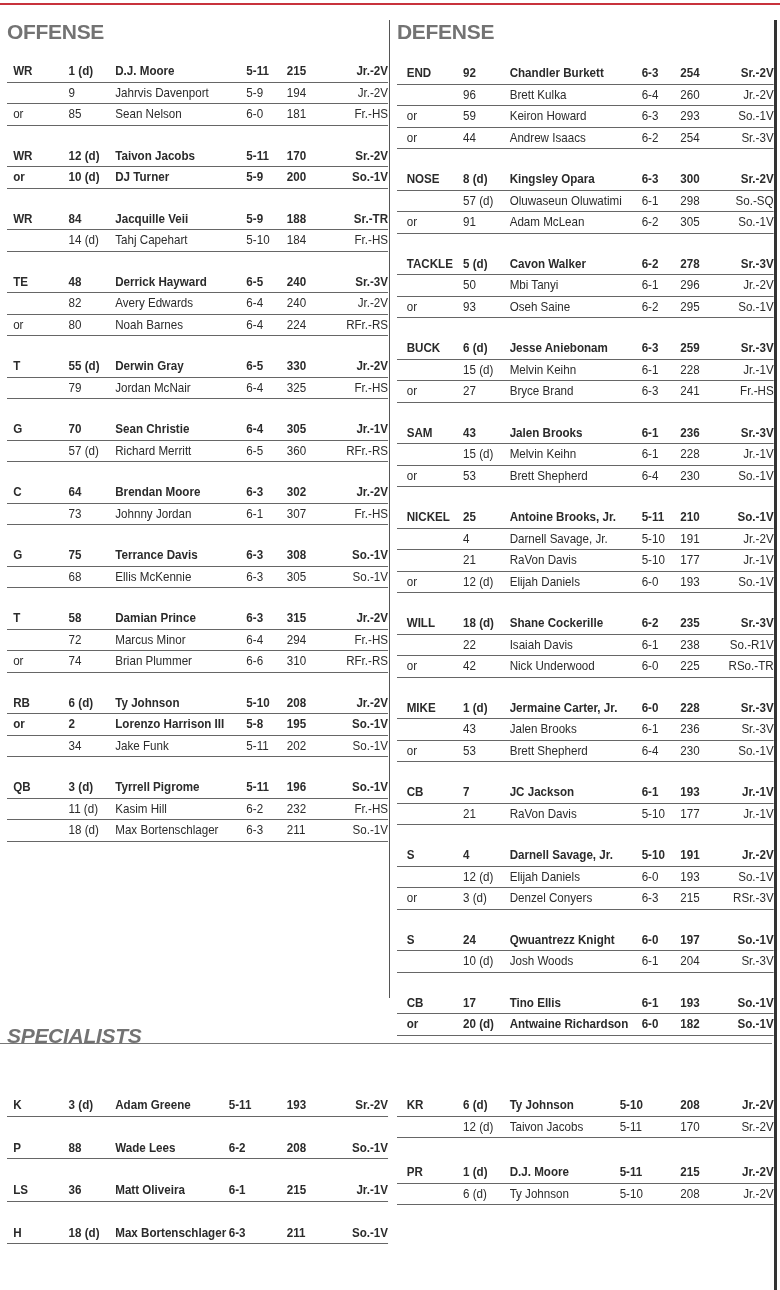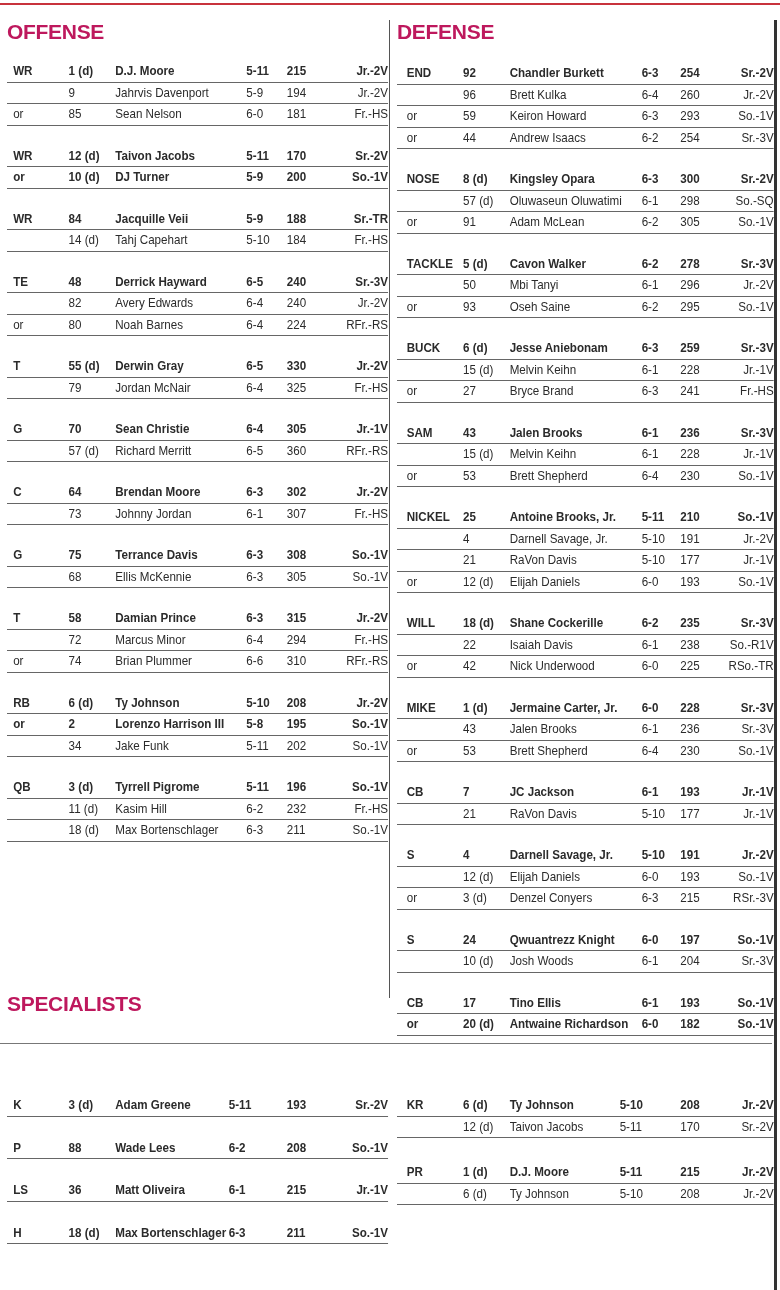--- a/index.html
+++ b/index.html
@@ -1,21 +1,21 @@
 <!DOCTYPE html>
 <html><head>
 <meta charset="utf-8">
 <style>
   html, body { margin:0; padding:0; background:#ffffff; }
   body { width:780px; height:1290px; position:relative; overflow:hidden;
          font-family: "Liberation Sans", sans-serif; color:#2b2b2b; }
   .topline { position:absolute; left:0; top:3px; width:780px; height:2px; background:#c8323c; }
   .right-border { position:absolute; left:774px; top:20px; width:3px; height:1270px; background:#333; }
   .mid-border { position:absolute; left:389px; top:20px; width:1px; height:978px; background:#555; }
-  .section-title { position:absolute; font-weight:bold; font-size:21px; letter-spacing:-0.3px; color:#be185d; }
+  .section-title { position:absolute; font-weight:bold; font-size:21px; letter-spacing:-0.3px; color:#737373; }
   .sep-line { position:absolute; left:0; top:1043px; width:772px; height:1px; background:#777; }
 
   .col { position:absolute;padding-left:7px; }
   .group { margin-bottom:20px; }
   .row { position:relative; height:20.5px; border-bottom:1px solid #666; font-size:13.2px;
          line-height:20px; transform:scaleX(0.88); transform-origin:left; }
   .row.bold { font-weight:bold; }
   .row span { position:absolute; top:0; white-space:nowrap; }
 
   
@@ -604,21 +604,21 @@
         <span class="c-num">20 (d)</span>
         <span class="c-name">Antwaine Richardson</span>
         <span class="c-ht">6-0</span>
         <span class="c-wt">182</span>
         <span class="c-cls">So.-1V</span>
       </div>
     </div>
   </div>
 
 <div class="sep-line"></div>
-<div class="section-title" style="left:7px;top:992px;">SPECIALISTS</div>
+<div class="section-title" style="left:7px;top:1024px;font-style:italic;">SPECIALISTS</div>
 
 <div class="col" id="spec-left" style="left:0;top:1095px;">
     <div class="group">
       <div class="row bold">
         <span class="c-pos">K</span>
         <span class="c-num">3 (d)</span>
         <span class="c-name">Adam Greene</span>
         <span class="c-ht">5-11</span>
         <span class="c-wt">193</span>
         <span class="c-cls">Sr.-2V</span>

